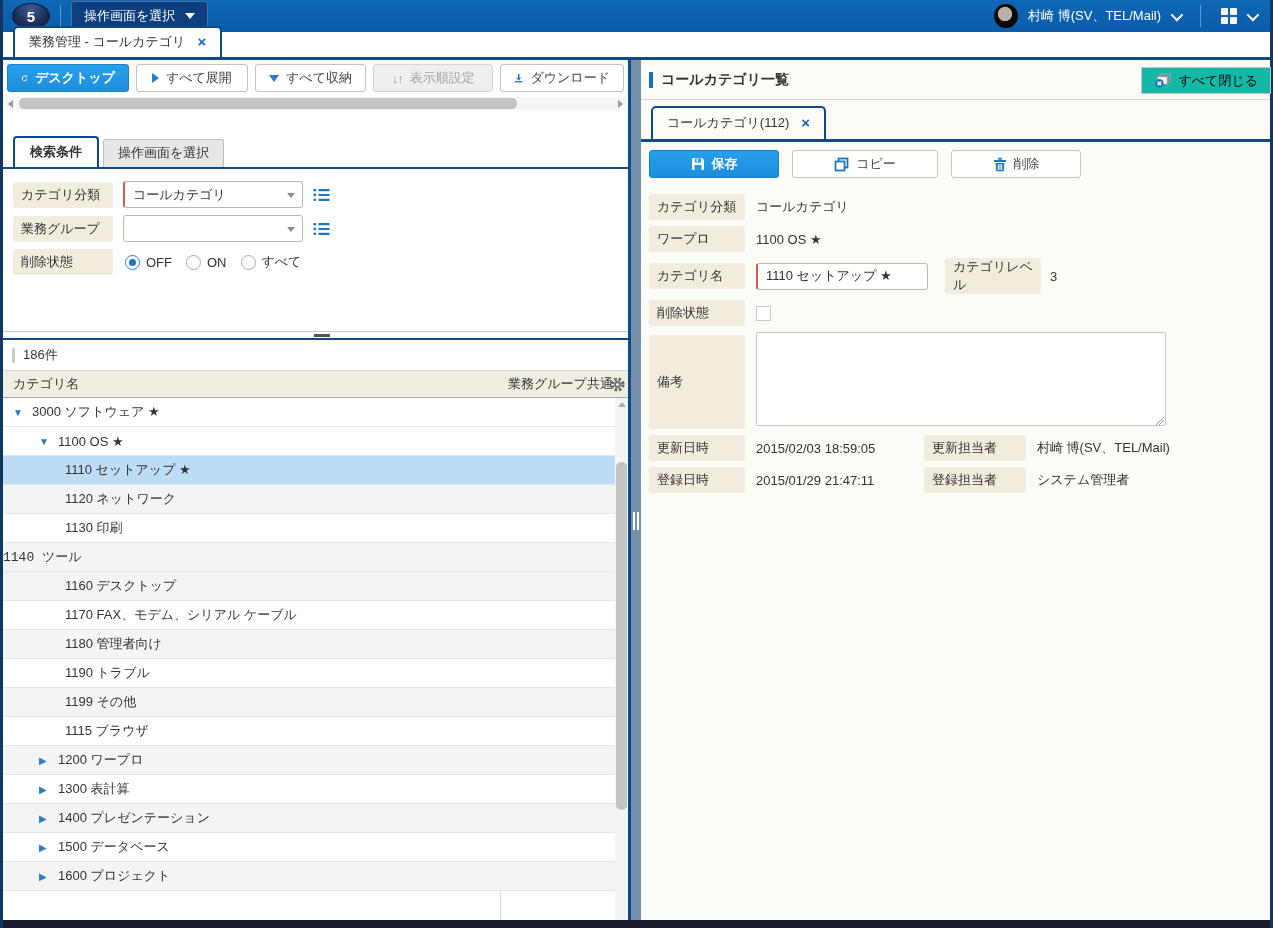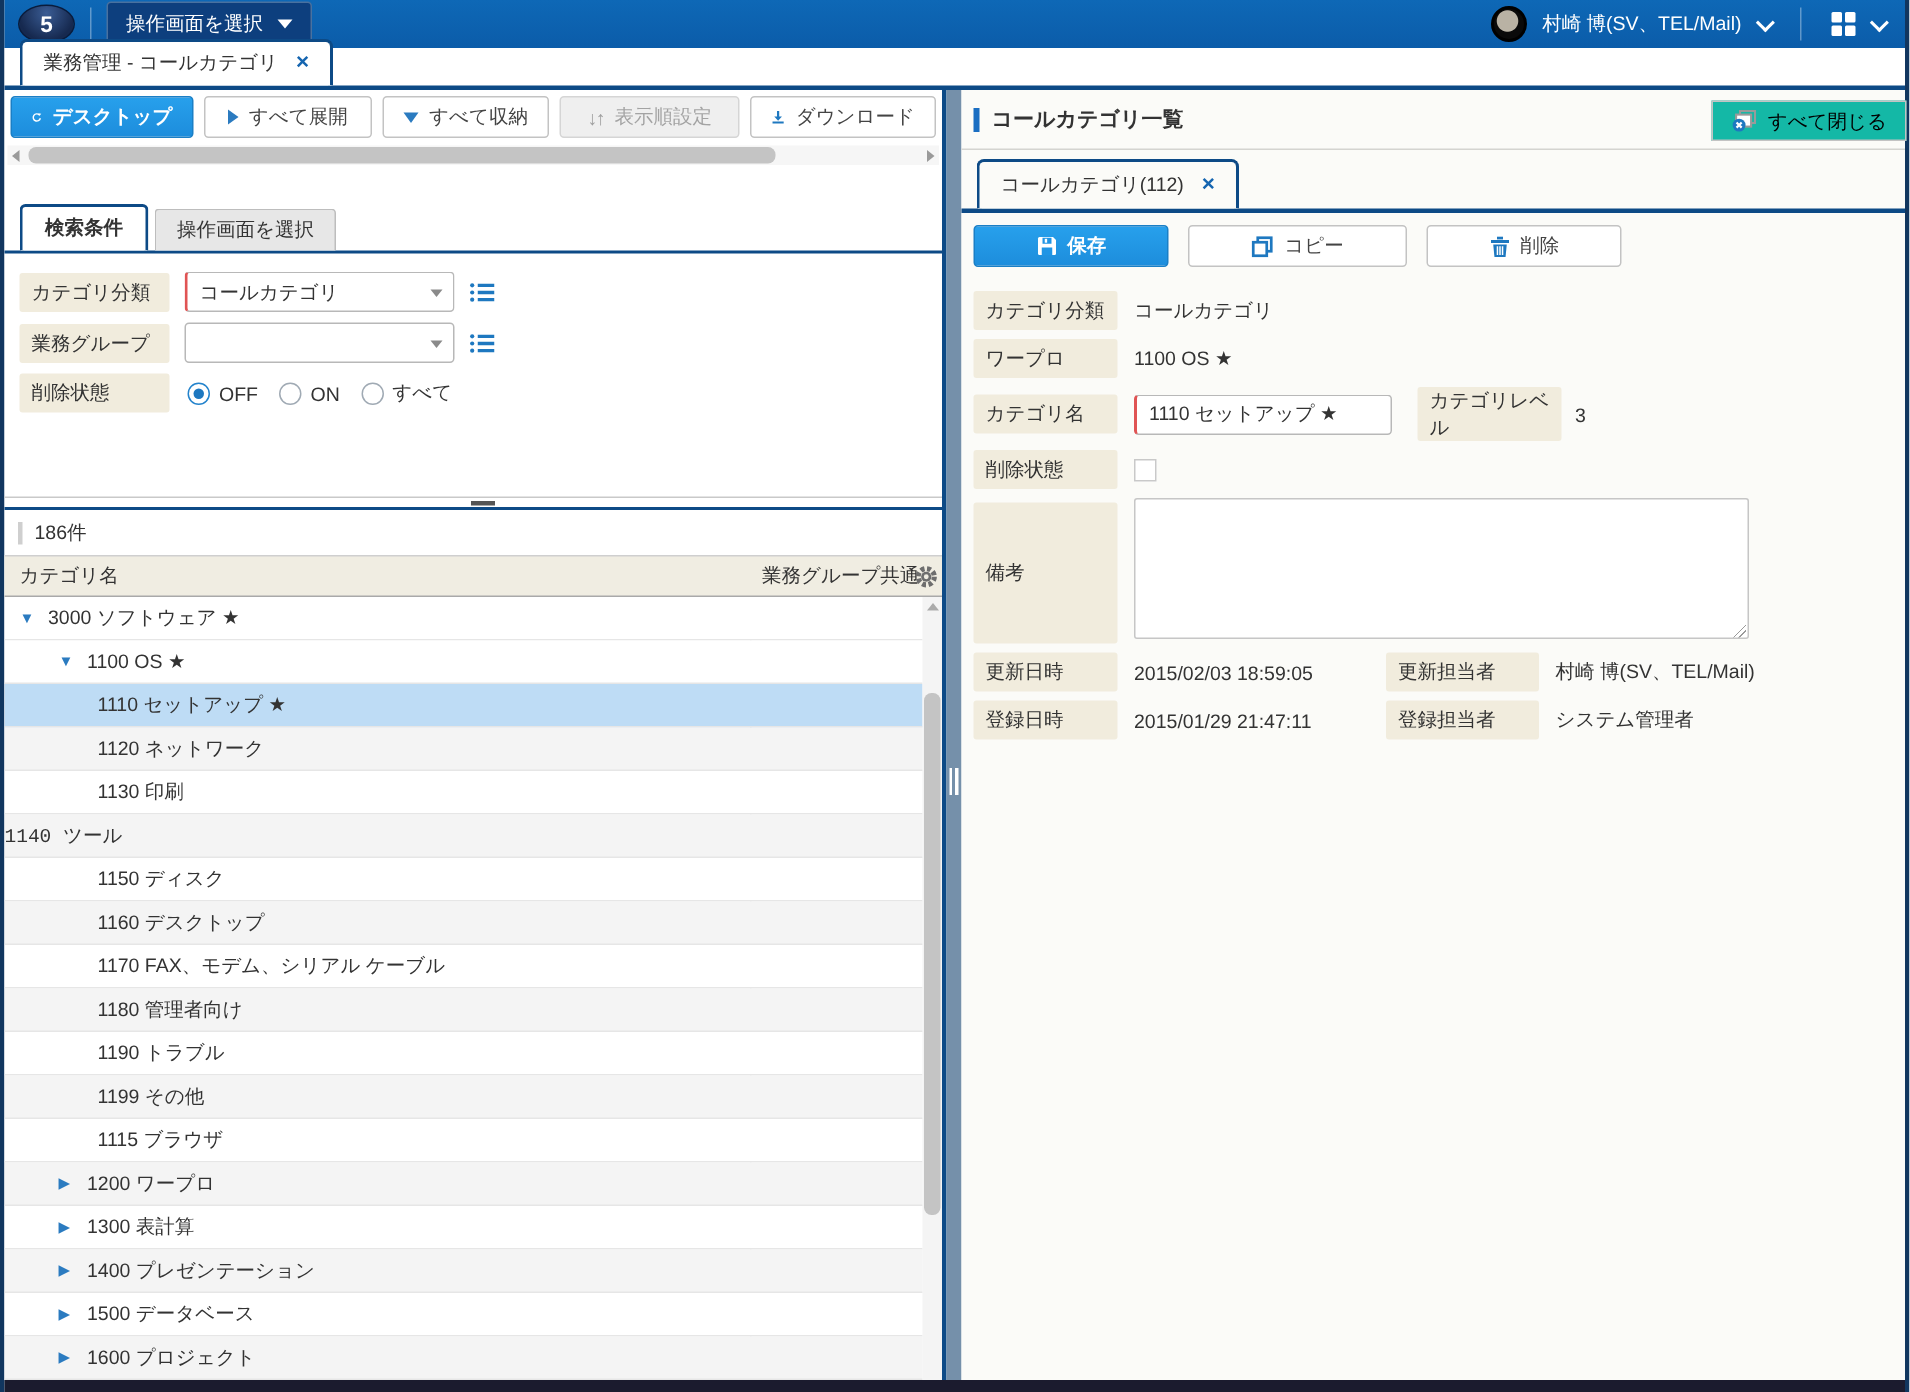--- a/index.html
+++ b/index.html
@@ -324,26 +324,20 @@
 
               <span>1130 印刷</span>
             </div>
           </div>
             <div class="trow alt">
             <div class="cell" style=" font-family: Liberation Mono, monospace;">
 
               <span>1140 ツール</span>
             </div>
           </div>
-            <div class="trow">
-            <div class="cell" style="padding-left: 62px;">
-
-              <span>1150 ディスク</span>
-            </div>
-          </div>
             <div class="trow alt">
             <div class="cell" style="padding-left: 62px;">
 
               <span>1160 デスクトップ</span>
             </div>
           </div>
             <div class="trow">
             <div class="cell" style="padding-left: 62px;">
 
               <span>1170 FAX、モデム、シリアル ケーブル</span>

